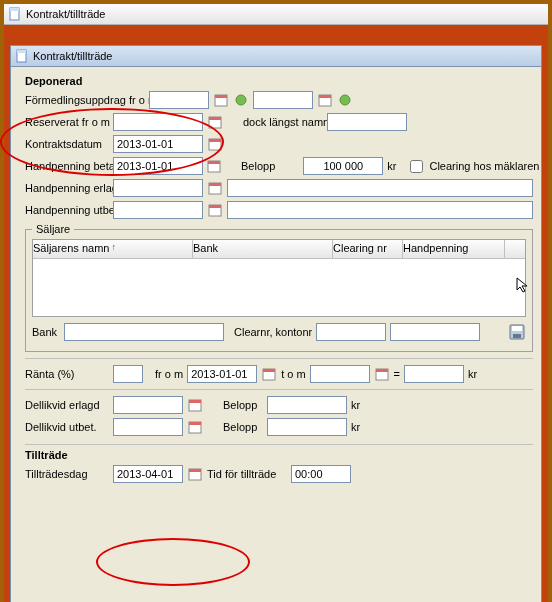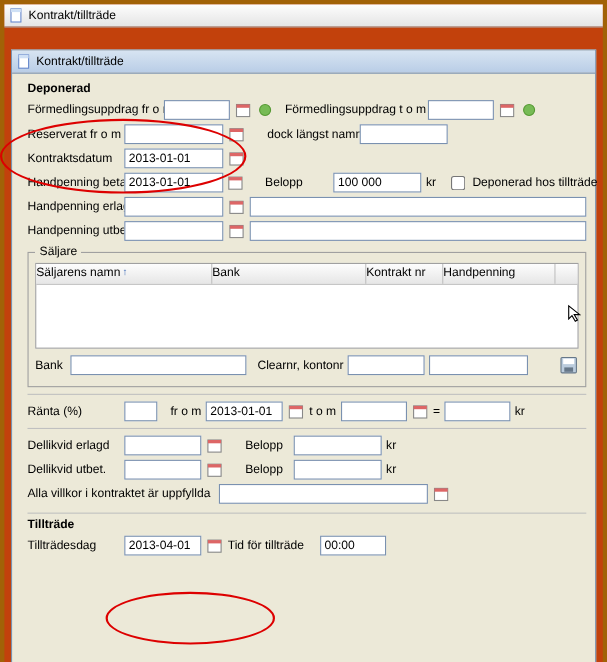--- a/index.html
+++ b/index.html
@@ -10,21 +10,21 @@
   .titlebar.active{background:linear-gradient(#d7e4f2,#b9cde6);border-bottom:1px solid #7a91b0}
   .doc-icon{width:14px;height:14px;display:inline-block}
   .doc-icon svg{display:block}
   .subwin{margin:20px 6px 0 6px;border:1px solid #7a91b0;background:#ece9d8;height:558px;position:relative}
   .body{padding:6px 8px 4px 14px}
   .section-title{font-weight:bold;margin:2px 0 4px 0}
   .row{display:flex;align-items:center;gap:4px;margin-bottom:4px;flex-wrap:nowrap}
   .lbl{white-space:nowrap}
   .w30{width:30px}.w60{width:60px}.w70{width:70px}.w80{width:80px}.w90{width:90px}
   input[type=text]{height:18px;border:1px solid #7a91b0;padding:0 3px;font:inherit;background:#fff;box-sizing:border-box}
-  input[type=text].ra{text-align:left}
+  input[type=text].ra{text-align:center}
   input[type=checkbox]{margin:0 2px 0 0;vertical-align:middle}
   .ico{width:16px;height:16px;display:inline-flex;align-items:center;justify-content:center;cursor:pointer}
   .ico svg{display:block}
   hr.sep{border:none;border-top:1px solid #c0c0c0;margin:6px 0}
   fieldset{border:1px solid #a0a0a0;margin:4px 0 6px 0;padding:4px 6px 6px 6px}
   legend{padding:0 4px}
   .grid{border:1px solid #a0a0a0;background:#fff;height:76px;margin-bottom:6px}
   .grid-head{display:flex;background:linear-gradient(#fdfdfd,#e6e6e6);border-bottom:1px solid #c0c0c0;height:18px}
   .gh{border-right:1px solid #c0c0c0;padding:2px 0;box-sizing:border-box;display:flex;align-items:flex-start;gap:2px}
   .gh:last-child{border-right:none}
@@ -72,21 +72,20 @@
             <svg width="14" height="14">
               <rect x="1" y="2" width="12" height="11" fill="#fff" stroke="#888"></rect>
               <rect x="1" y="2" width="12" height="3" fill="#d66"></rect>
             </svg>
           </span>
         <span class="ico">
             <svg width="14" height="14">
               <circle cx="7" cy="7" r="5" fill="#7b5" stroke="#593"></circle>
             </svg>
           </span>
-        <span class="lbl" style="margin-left:6px;width:126px">Förmedlingsuppdrag t o m</span>
         <input type="text" class="w60" value="" style="">
         <span class="ico">
             <svg width="14" height="14">
               <rect x="1" y="2" width="12" height="11" fill="#fff" stroke="#888"></rect>
               <rect x="1" y="2" width="12" height="3" fill="#d66"></rect>
             </svg>
           </span>
         <span class="ico">
             <svg width="14" height="14">
               <circle cx="7" cy="7" r="5" fill="#7b5" stroke="#593"></circle>
@@ -124,21 +123,21 @@
         <span class="ico">
             <svg width="14" height="14">
               <rect x="1" y="2" width="12" height="11" fill="#fff" stroke="#888"></rect>
               <rect x="1" y="2" width="12" height="3" fill="#d66"></rect>
             </svg>
           </span>
         <span class="lbl" style="margin-left:16px;width:40px">Belopp</span>
         <input type="text" class="w80 ra" style="margin-left: 24px;" value="100 000">
         <span class="lbl">kr</span>
         <input type="checkbox" style="margin-left: 10px;">
-        <span class="lbl">Deponerad hos tillträde</span>
+        <span class="lbl">Clearing hos mäklaren</span>
       </div>
 
       <div class="row">
         <span class="lbl" style="width:84px">Handpenning erlagd</span>
         <input type="text" class="w90" value="" style="">
         <span class="ico">
             <svg width="14" height="14">
               <rect x="1" y="2" width="12" height="11" fill="#fff" stroke="#888"></rect>
               <rect x="1" y="2" width="12" height="3" fill="#d66"></rect>
             </svg>
@@ -160,21 +159,21 @@
 
       <fieldset>
         <legend>Säljare</legend>
         <div class="grid">
           <div class="grid-head">
             <div class="gh" style="width:160px">
               <span>Säljarens namn</span>
               <span class="sort-arrow">↑</span>
             </div>
             <div class="gh" style="width:140px">Bank</div>
-            <div class="gh" style="width:70px">Kontrakt nr</div>
+            <div class="gh" style="width:70px">Clearing nr</div>
             <div class="gh" style="flex:1">Handpenning</div>
             <div class="gh" style="width:20px"></div>
           </div>
         </div>
         <div class="row">
           <span class="lbl" style="width:28px">Bank</span>
           <input type="text" style="width: 160px;" value="">
           <span class="lbl" style="margin-left:6px">Clearnr, kontonr</span>
           <input type="text" class="w70" value="" style="">
           <input type="text" class="w90" value="" style="">
@@ -236,30 +235,20 @@
         <span class="ico">
             <svg width="14" height="14">
               <rect x="1" y="2" width="12" height="11" fill="#fff" stroke="#888"></rect>
               <rect x="1" y="2" width="12" height="3" fill="#d66"></rect>
             </svg>
           </span>
         <span class="lbl" style="margin-left:16px;width:40px">Belopp</span>
         <input type="text" class="w80" value="" style="">
         <span class="lbl">kr</span>
       </div>
-      <div class="row">
-        <span class="lbl" style="width:170px">Alla villkor i kontraktet är uppfyllda</span>
-        <input type="text" style="width: 190px;" value="">
-        <span class="ico">
-            <svg width="14" height="14">
-              <rect x="1" y="2" width="12" height="11" fill="#fff" stroke="#888"></rect>
-              <rect x="1" y="2" width="12" height="3" fill="#d66"></rect>
-            </svg>
-          </span>
-      </div>
 
       <hr class="sub-hr">
 
       <div class="section-title">Tillträde</div>
       <div class="row">
         <span class="lbl" style="width:84px">Tillträdesdag</span>
         <input type="text" class="w70" value="2013-04-01" style="">
         <span class="ico">
             <svg width="14" height="14">
               <rect x="1" y="2" width="12" height="11" fill="#fff" stroke="#888"></rect>

